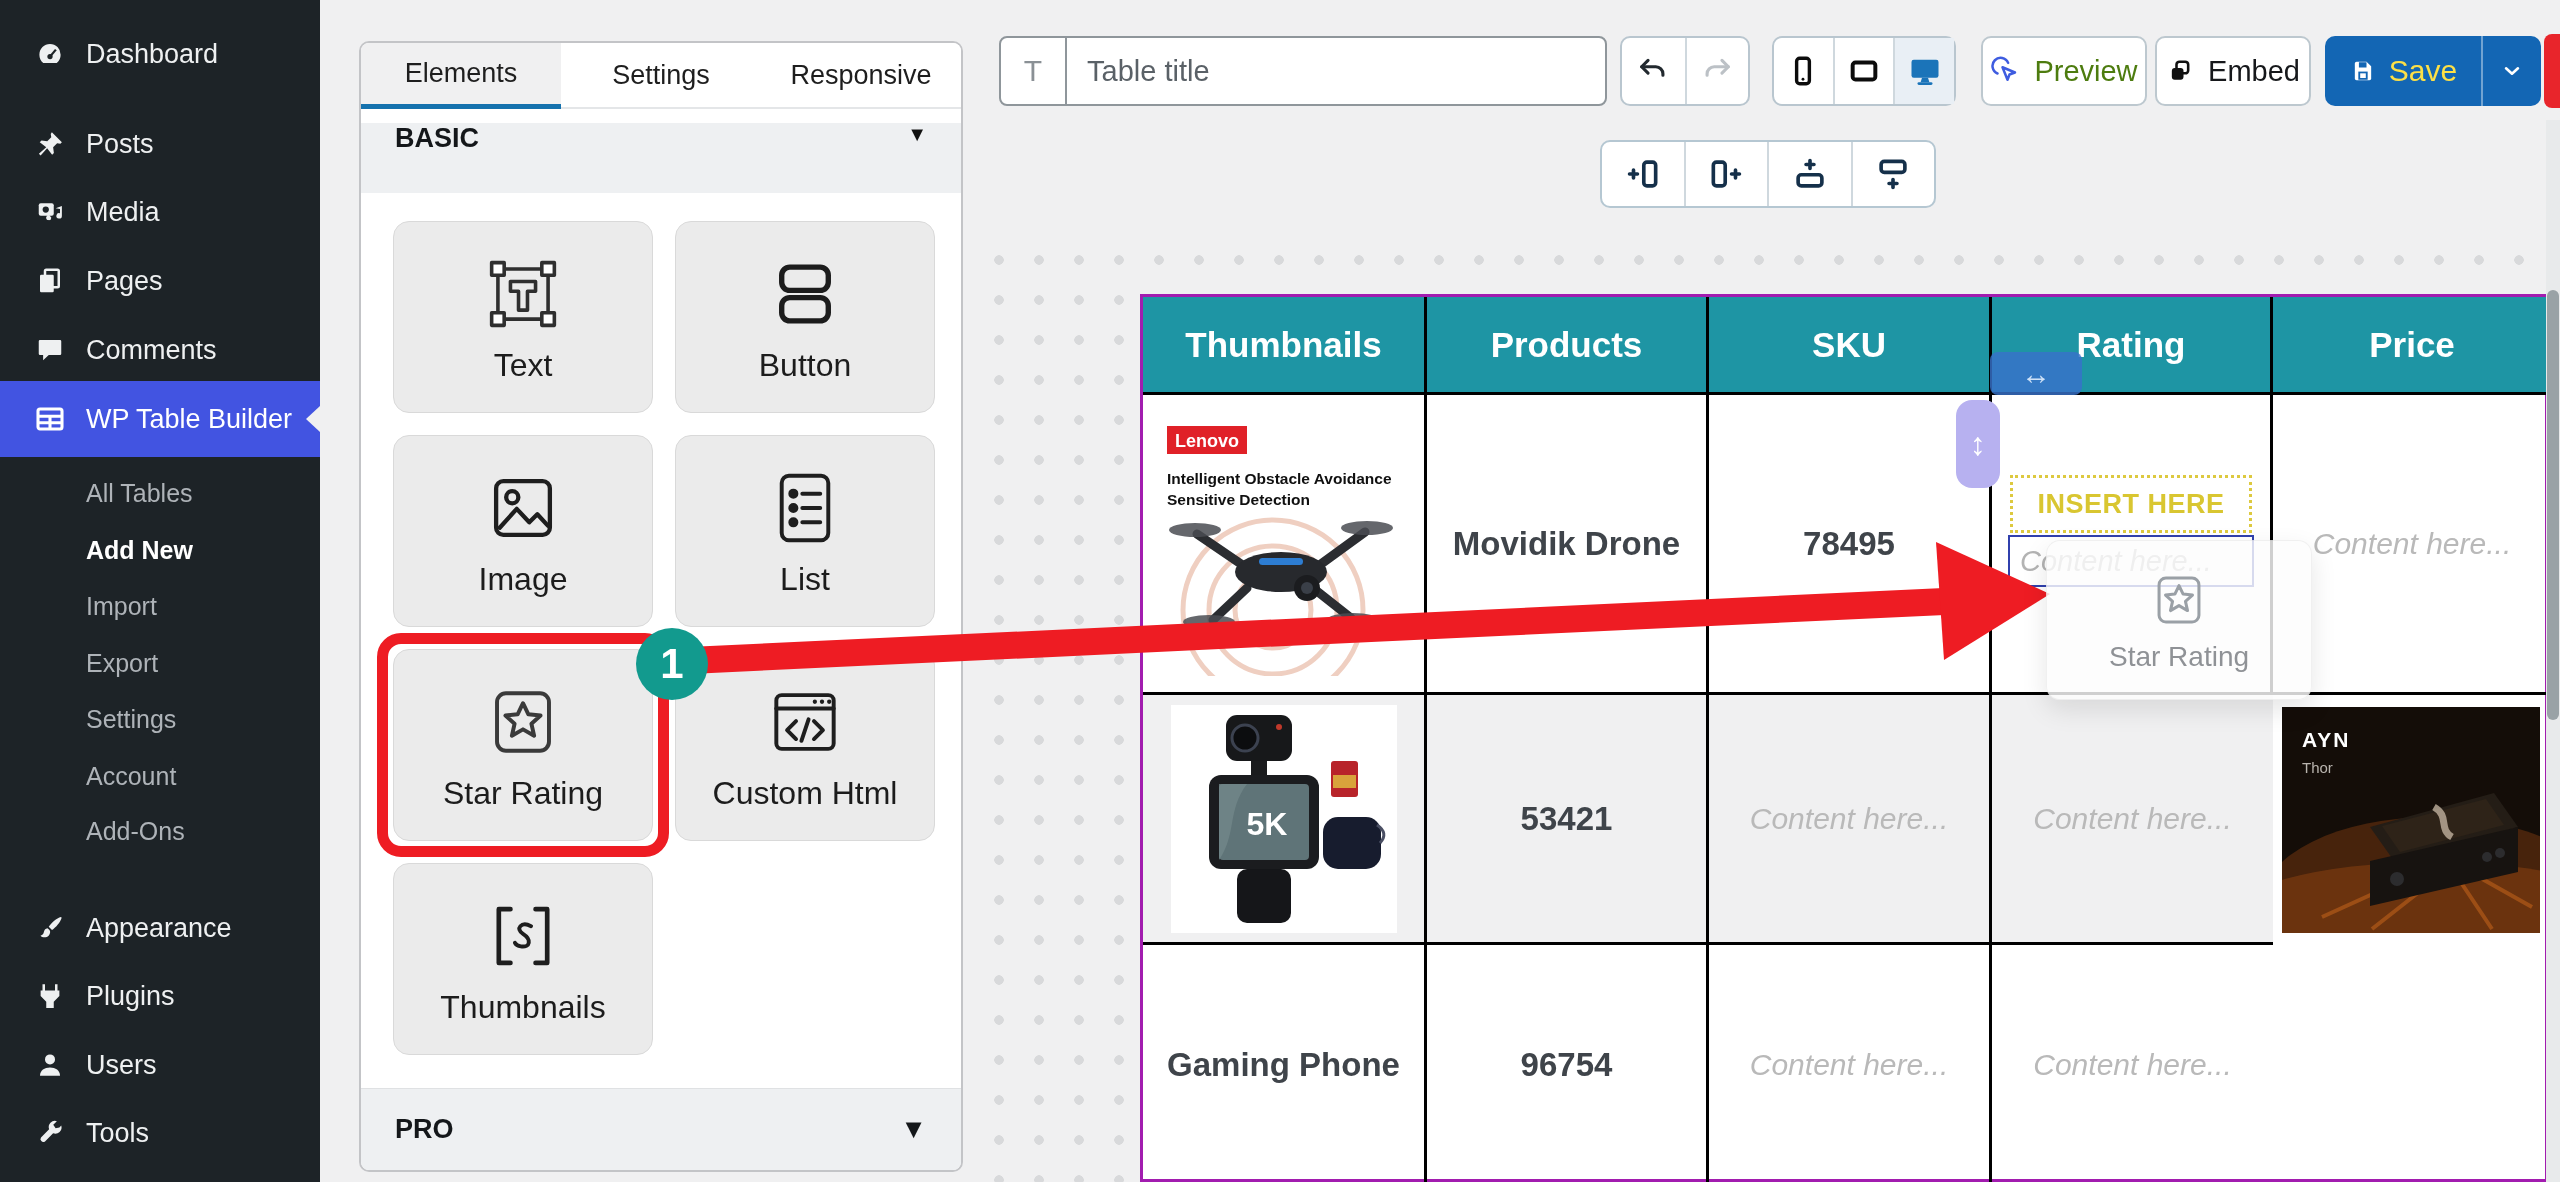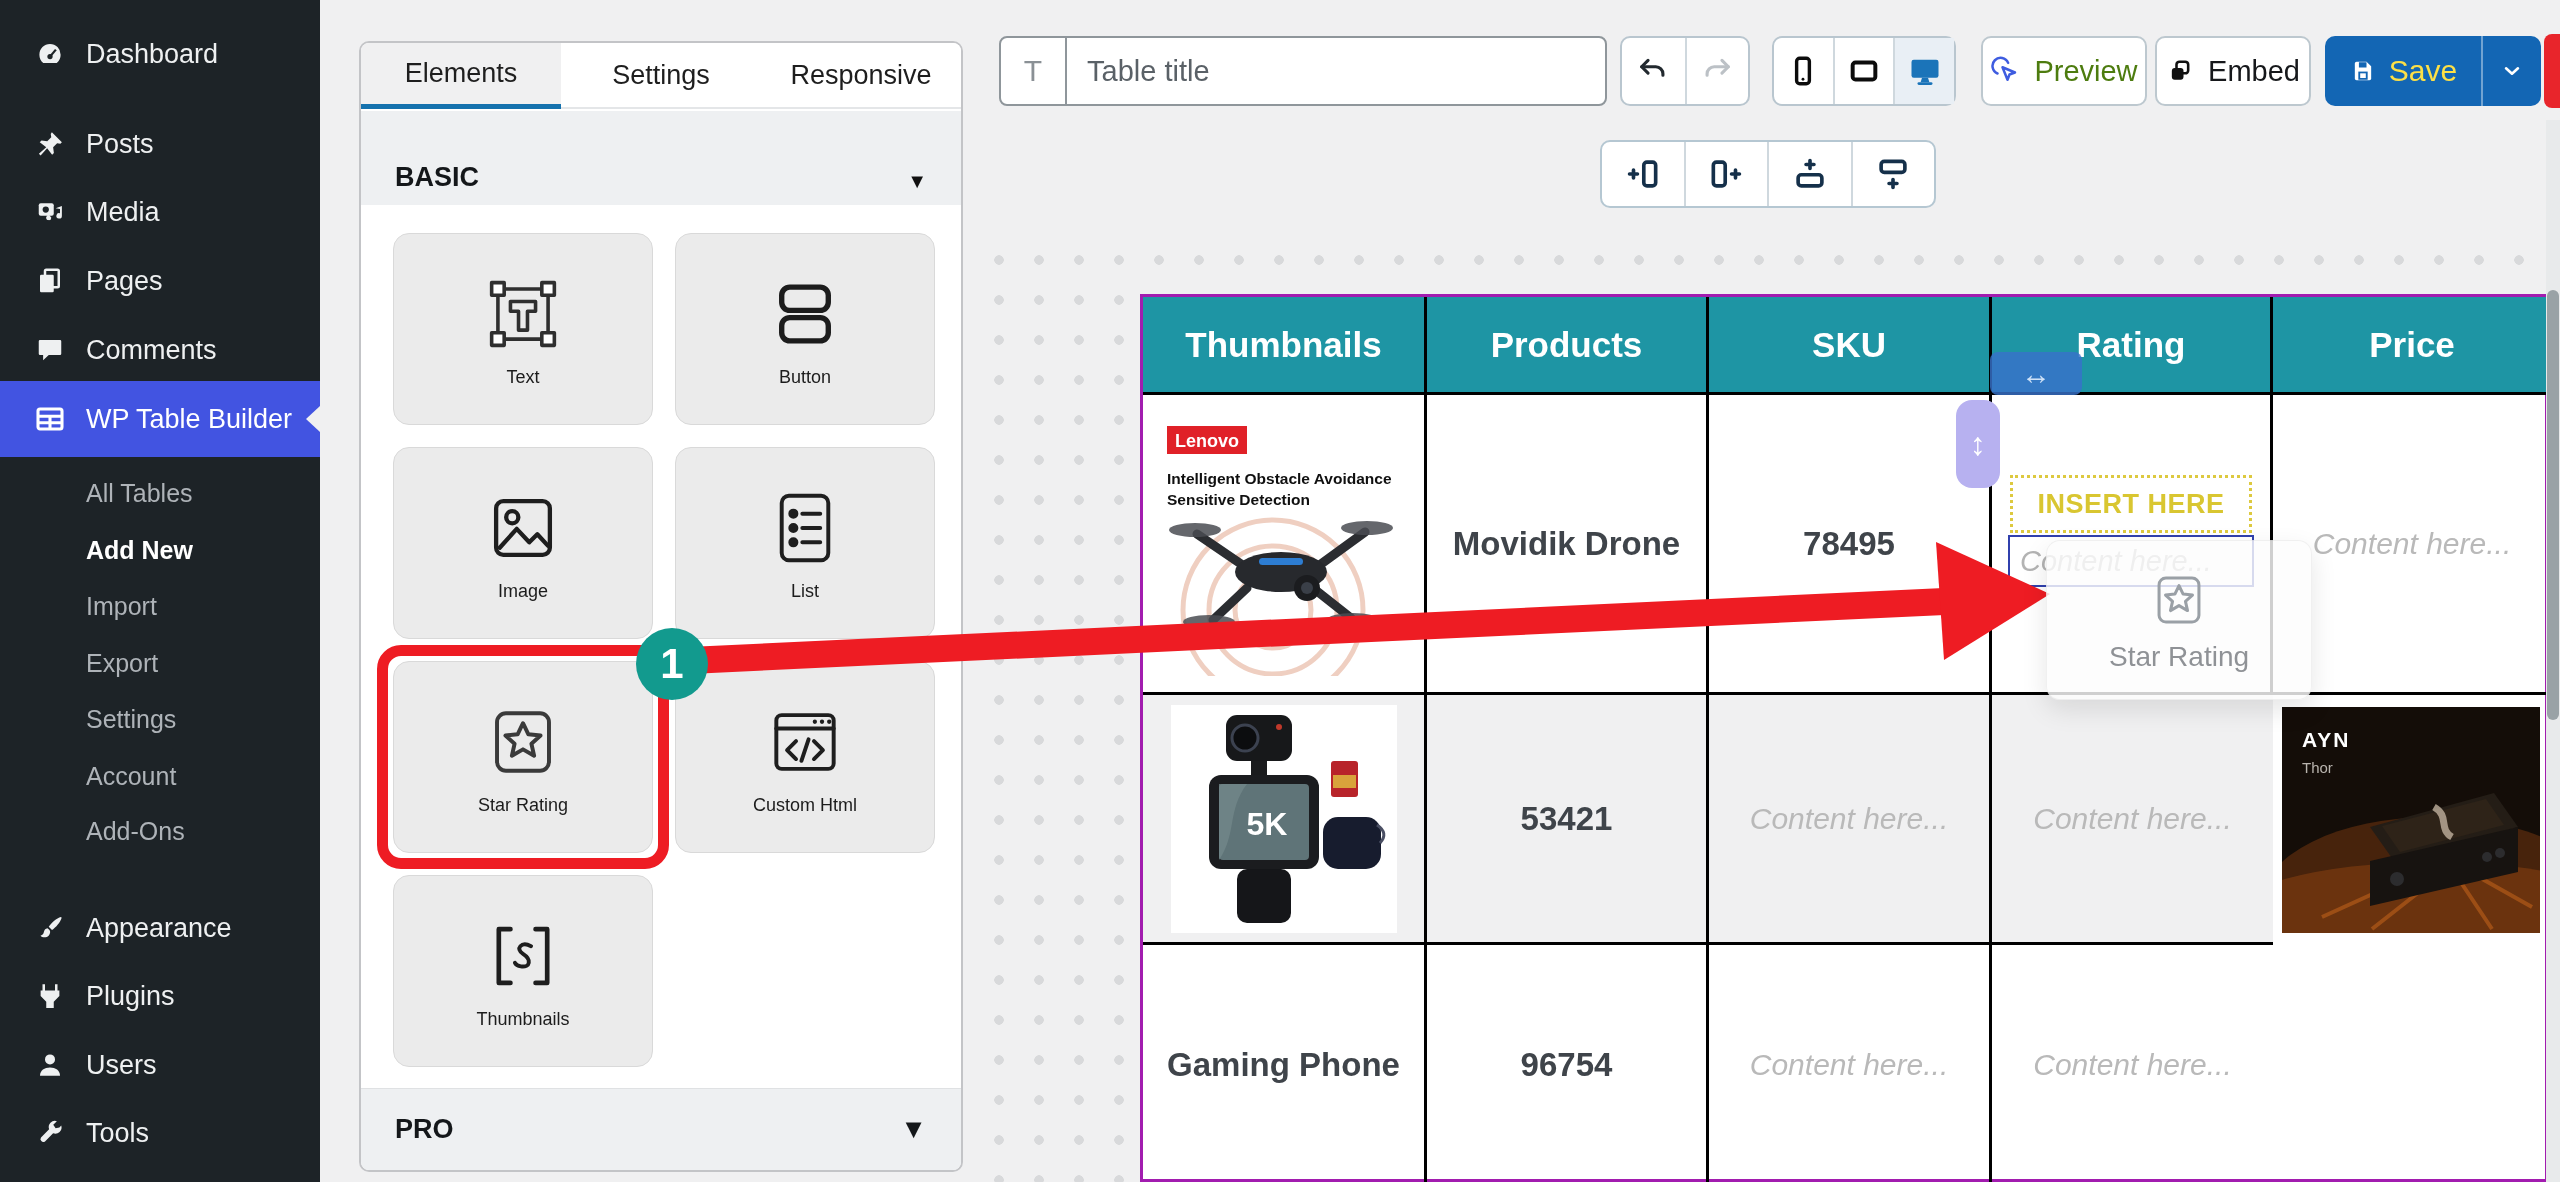--- a/index.html
+++ b/index.html
@@ -20,28 +20,28 @@
   .dots{position:absolute;left:985px;top:236px;right:12px;bottom:0;z-index:1;
         background-image:radial-gradient(circle,#d8d9db 4.5px,transparent 5px);
         background-size:40px 40px;background-position:34px 4px;}
   
   .panel{position:absolute;left:359px;top:41px;width:604px;height:1131px;background:#fff;
          border:2px solid #c3c4c7;border-radius:10px;box-sizing:border-box;z-index:30;overflow:hidden;}
   .tabs{display:flex;height:66px;}
   .tab{flex:1;display:flex;align-items:center;justify-content:center;font-size:27px;color:#1e1e1e;
        background:#fff;border-bottom:2px solid #e4e6e8;cursor:pointer;}
   .tab.active{background:#f0f0f1;border-bottom:5px solid #1572ae;font-weight:400;}
-  .secbar{height:70px;background:#eef0f2;display:flex;align-items:flex-end;justify-content:space-between;
-          padding:12px 34px;font-size:27px;font-weight:bold;color:#14171a;margin-top:2px;}
+  .secbar{height:70px;background:#eef0f2;display:flex;align-items:flex-start;justify-content:space-between;
+          padding:0 34px;font-size:27px;font-weight:bold;color:#14171a;margin-top:14px;}
   .secbar .tri{font-size:20px;color:#111;}
   .cards{position:relative;padding:30px 32px 0 32px;}
   .card{position:absolute;width:258px;height:190px;background:#ebebeb;border:1px solid #d9d9d9;
         border-radius:16px;display:flex;flex-direction:column;align-items:center;justify-content:center;
         gap:10px;cursor:grab;}
-  .card .lbl{font-size:18px;color:#1c1c1c;}
+  .card .lbl{font-size:32px;color:#1c1c1c;}
   .ring{position:absolute;left:-17px;top:-17px;width:292px;height:224px;border:11px solid #ee1c23;
         border-radius:24px;pointer-events:none;box-sizing:border-box;}
   .probar{position:absolute;left:0;bottom:0;width:100%;height:82px;background:#eef0f2;border-top:1px solid #dfe1e3;
           display:flex;align-items:center;justify-content:space-between;padding:0 34px;box-sizing:border-box;
           font-size:27px;font-weight:bold;color:#14171a;}
   
   .ttl{position:absolute;left:999px;top:36px;width:608px;height:70px;background:#fff;border:2px solid #8f969b;
        border-radius:8px;display:flex;align-items:stretch;box-sizing:border-box;z-index:30;}
   .ttl .pfx{width:64px;display:flex;align-items:center;justify-content:center;border-right:2px solid #8f969b;
        color:#8a9095;font-size:30px;}

